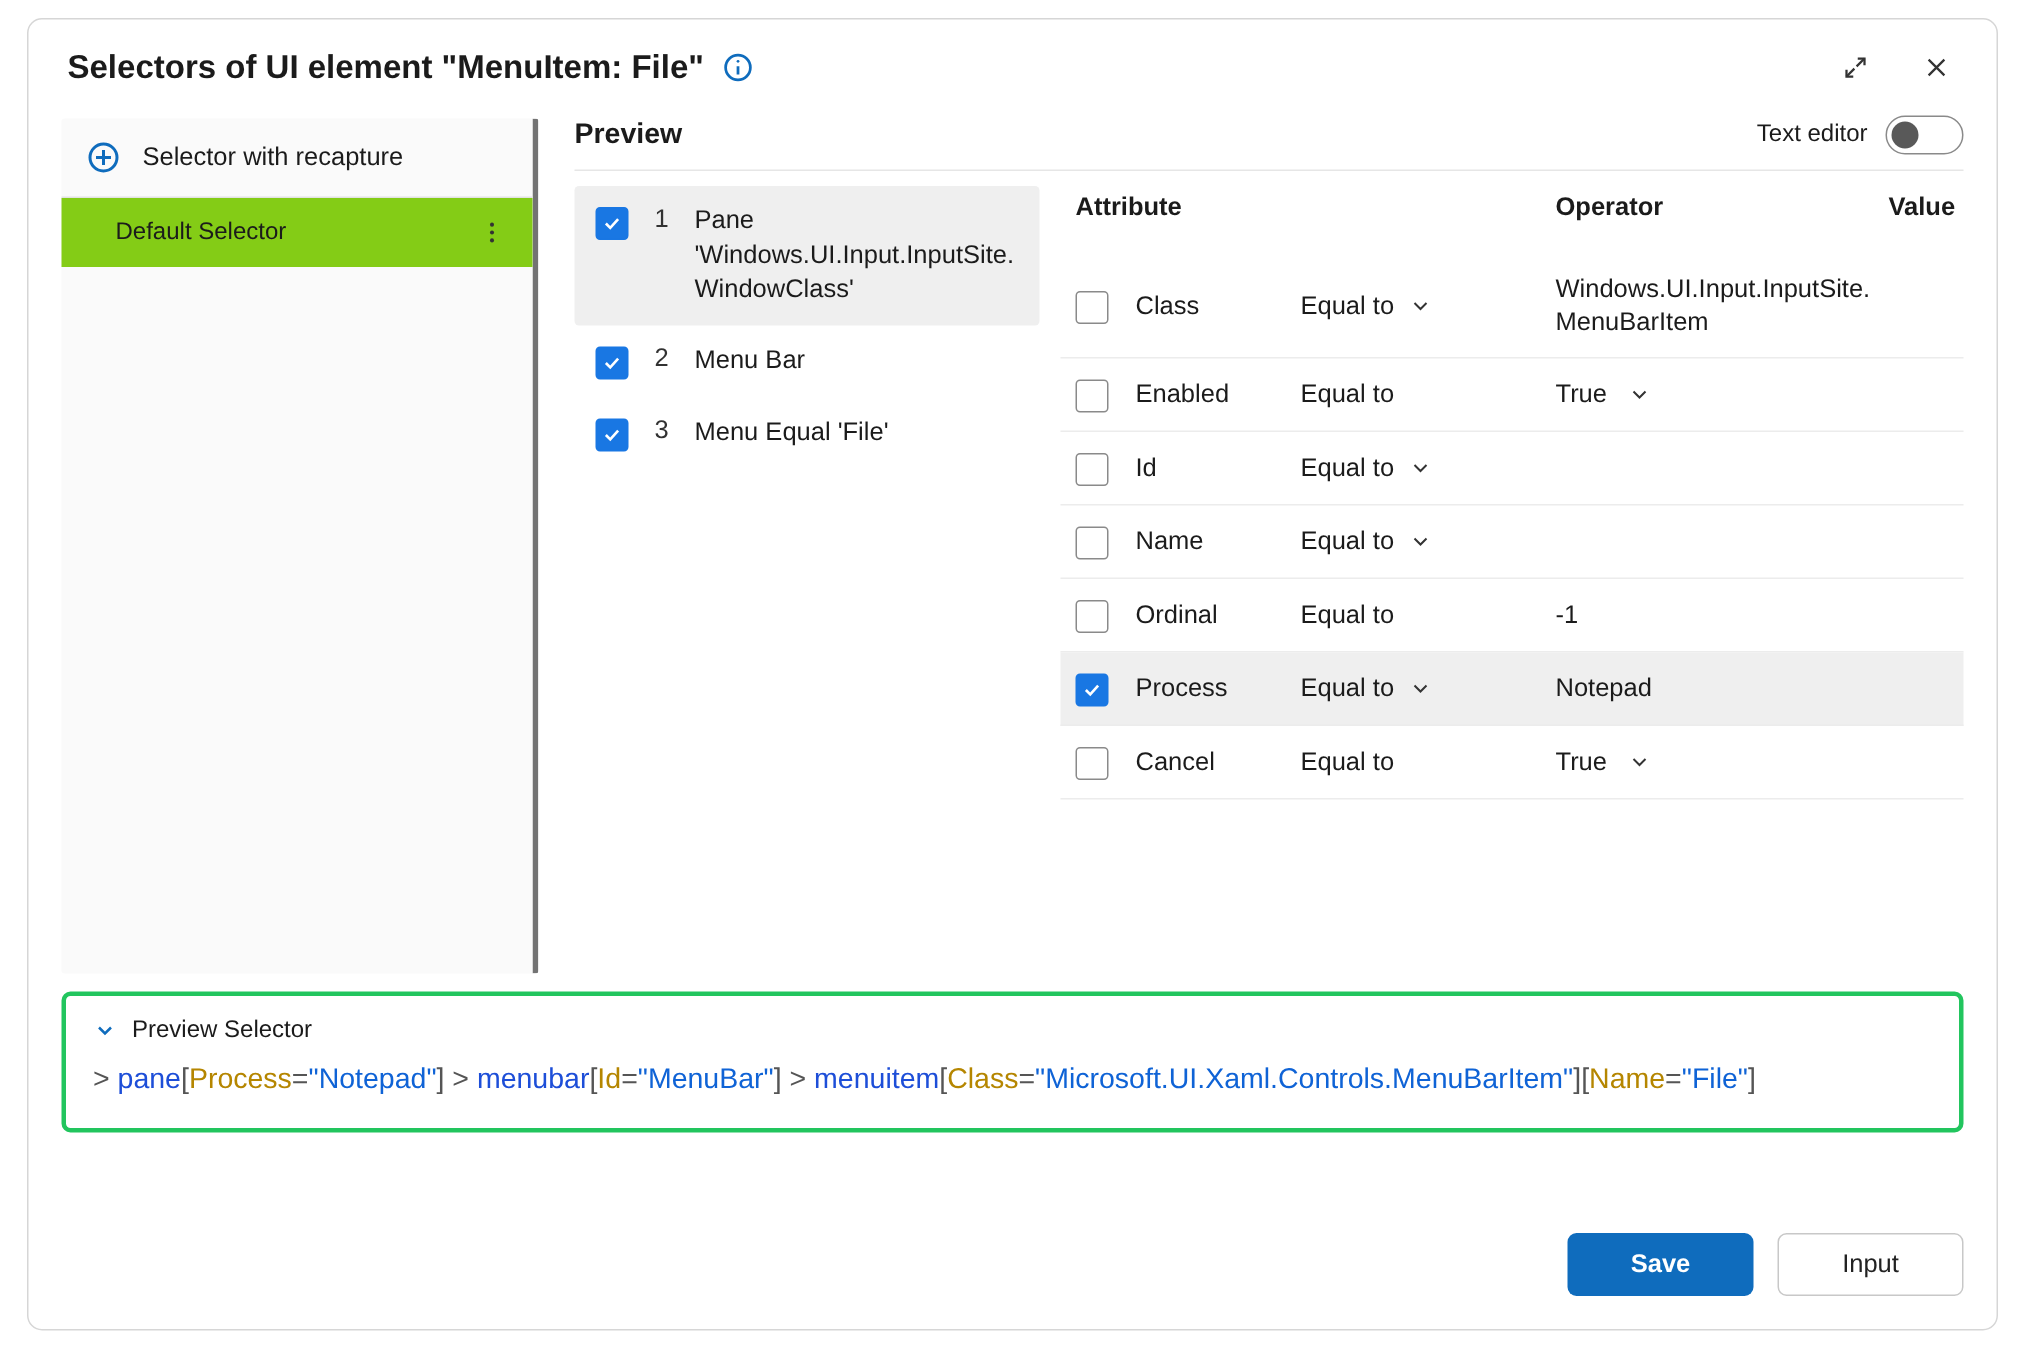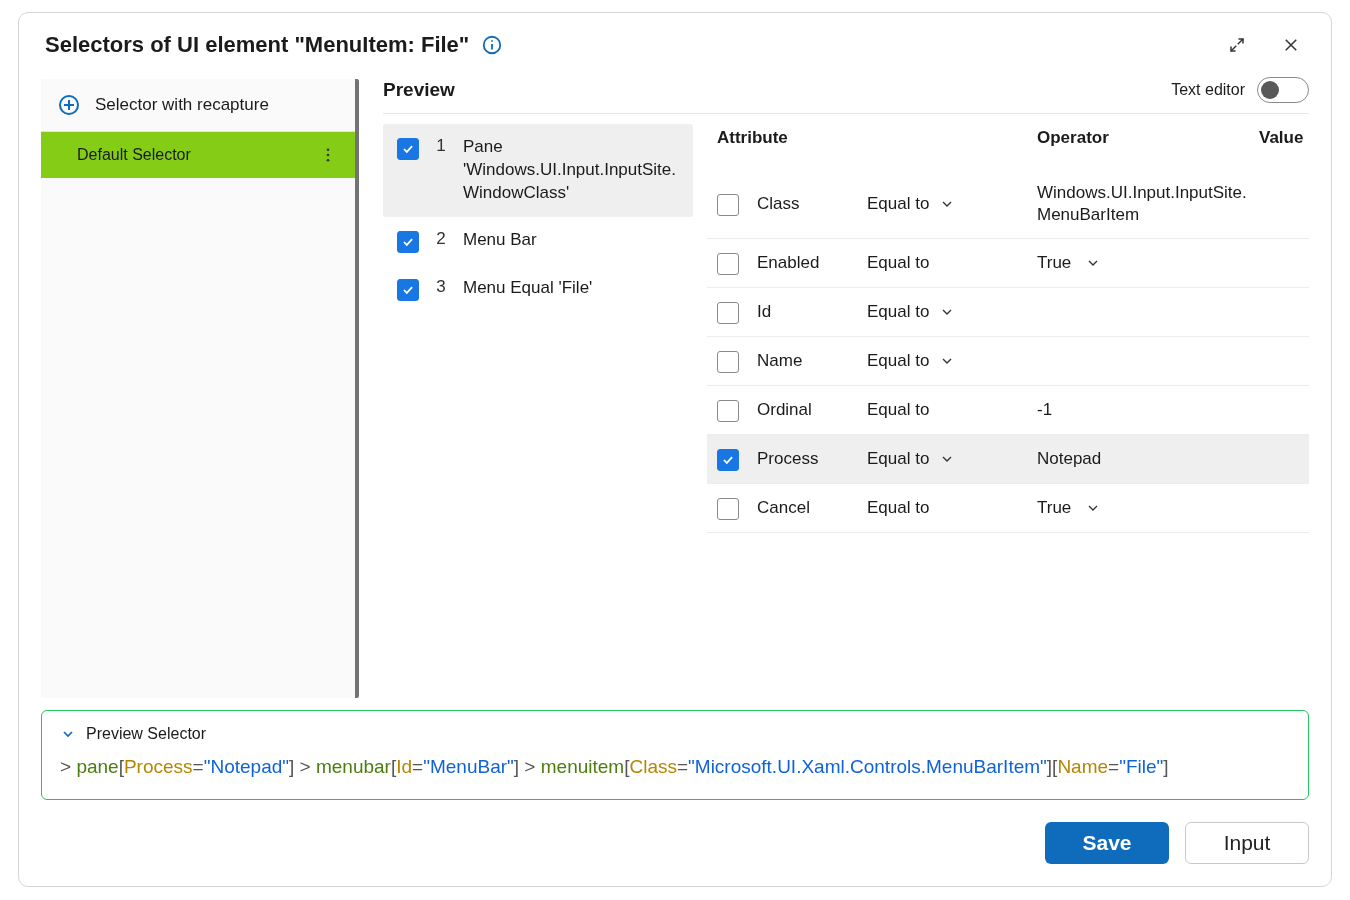--- a/index.html
+++ b/index.html
@@ -46,31 +46,31 @@
   .attr-head { font-weight: 600; border-bottom: none; padding-top: 4px; }
   .attr-head .h-attr { grid-column: 1 / 3; }
   .attr-row { cursor: default; }
   .attr-row.selected { background: #efefef; }
   .op-cell { display: flex; align-items: center; gap: 10px; }
   .chev { display: inline-flex; }
   .val-cell { word-break: break-word; line-height: 1.3; }
   .val-wrap { display: flex; align-items: center; gap: 14px; }
 
   
-  .preview { margin: 12px 22px 0 22px; border: 1px solid #22c55e; border-radius: 6px; padding: 14px 18px 18px 18px; }
+  .preview { margin: 12px 22px 0 22px; border: 3px solid #22c55e; border-radius: 6px; padding: 14px 18px 18px 18px; }
   .preview-head { display: flex; align-items: center; gap: 10px; font-size: 16px; margin-bottom: 10px; cursor: pointer; }
   .preview-body { font-size: 19px; line-height: 1.5; word-break: break-word; }
   .tok-gray { color: #555; }
-  .tok-purple { color: #4d7c0f; }
+  .tok-purple { color: #1d4ed8; }
   .tok-gold { color: #b58600; }
   .tok-blue { color: #0f63d6; }
 
   
   .footer { display: flex; justify-content: flex-end; gap: 16px; padding: 22px 22px 22px 22px; }
-  .btn { min-width: 124px; height: 42px; border-radius: 6px; font-size: 21px; display: flex; align-items: center; justify-content: center; cursor: pointer; }
+  .btn { min-width: 124px; height: 42px; border-radius: 6px; font-size: 17px; display: flex; align-items: center; justify-content: center; cursor: pointer; margin-top: 45px; }
   .btn-primary { background: #0f6cbd; color: #fff; border: none; font-weight: 600; }
   .btn-secondary { background: #fff; color: #222; border: 1px solid #c8c8c8; }
 
   svg { display: block; }
 </style>
 </head>
 <body>
 
 <div class="dialog">
 

